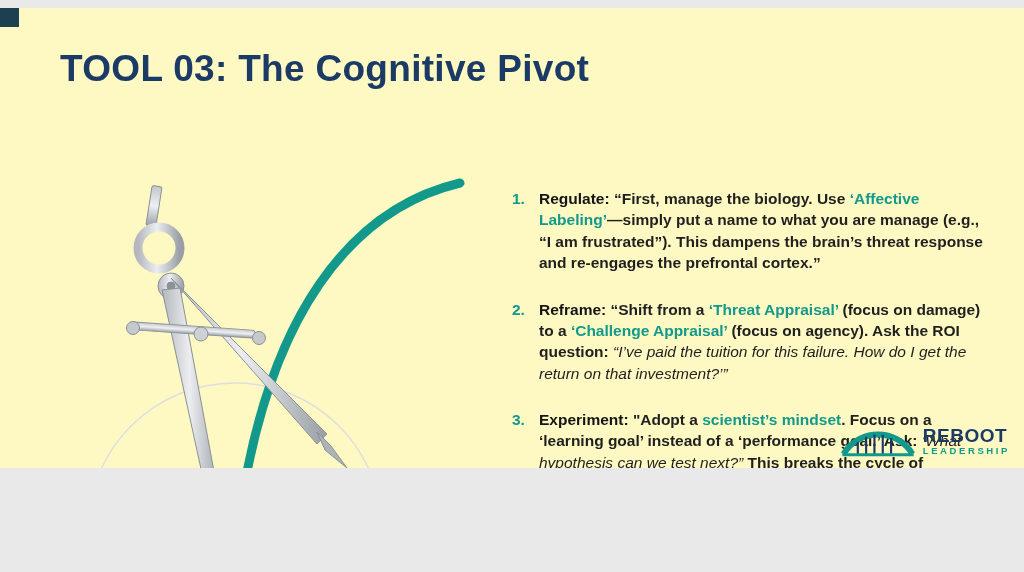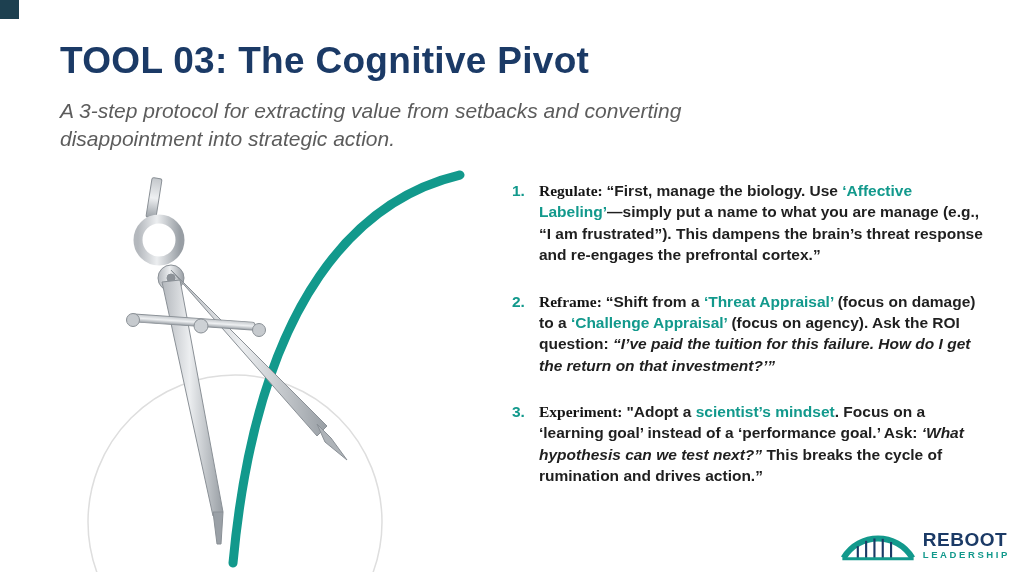--- a/index.html
+++ b/index.html
@@ -6,25 +6,25 @@
     --navy:#1b3a66;
     --teal:#12998c;
     --body-text:#1f1f1f;
     --subtitle-gray:#5c5c5c;
     --corner-square:#1d4050;
   }
   *{margin:0;padding:0;box-sizing:border-box;}
   html,body{background:#e9e9e9;}
   .slide{
     position:relative;
-    width:1024px;height:572px;
-    background:#ffffff;
+    width:1024px;height:460px;
+    background:#fef9c3;
     overflow:hidden;
     font-family:"Liberation Sans", sans-serif;
-    margin:0 auto;
+    margin:8px auto;
   }
   .corner-square{
     position:absolute;top:0;left:0;
     width:19px;height:19px;
     background:var(--corner-square);
   }
   .page-title{
     position:absolute;left:60px;top:40px;
     font-size:37px;font-weight:800;
     color:var(--navy);
@@ -52,23 +52,23 @@
   .step{display:flex;}
   .step-num{
     flex:none;width:27px;
     color:var(--teal);
     font-weight:700;font-size:15.5px;line-height:1.38;
   }
   .step-text{
     font-size:15.5px;line-height:1.38;
     color:var(--body-text);
   }
-  .seg-bold{font-weight:700;color:#141414;font-family:Liberation Serif, serif;}
+  .seg-bold{font-weight:700;color:#141414;}
   .seg-teal{font-weight:700;color:var(--teal);text-align:center;}
-  .seg-italic{font-weight:700;font-style:italic;}
+  .seg-italic{font-weight:400;font-style:italic;}
   .seg-normal{font-weight:700;}
   .logo{
     position:absolute;right:14px;bottom:8px;
     display:flex;align-items:center;gap:7px;
   }
   .logo-text{display:flex;flex-direction:column;line-height:1.05;}
   .brand-name{
     color:var(--navy);font-size:19px;font-weight:800;letter-spacing:.5px;
   }
   .brand-tagline{
@@ -80,21 +80,20 @@
 </style>
 </head>
 <body>
 
 <div class="slide">
 
   <div class="corner-square"></div>
 
   <h1 class="page-title">TOOL 03: The Cognitive Pivot</h1>
 
-  <p class="page-subtitle">A 3-step protocol for extracting value from setbacks and converting disappointment into strategic action.</p>
 
   <svg class="illustration" viewBox="0 0 440 422" aria-hidden="true">
     <defs>
       <linearGradient id="metal" x1="0" y1="0" x2="1" y2="0">
         <stop offset="0" stop-color="#b4b8bd"></stop>
         <stop offset="0.45" stop-color="#eceef0"></stop>
         <stop offset="1" stop-color="#989ea4"></stop>
       </linearGradient>
       <linearGradient id="metalV" x1="0" y1="0" x2="0" y2="1">
         <stop offset="0" stop-color="#c3c7cb"></stop>

